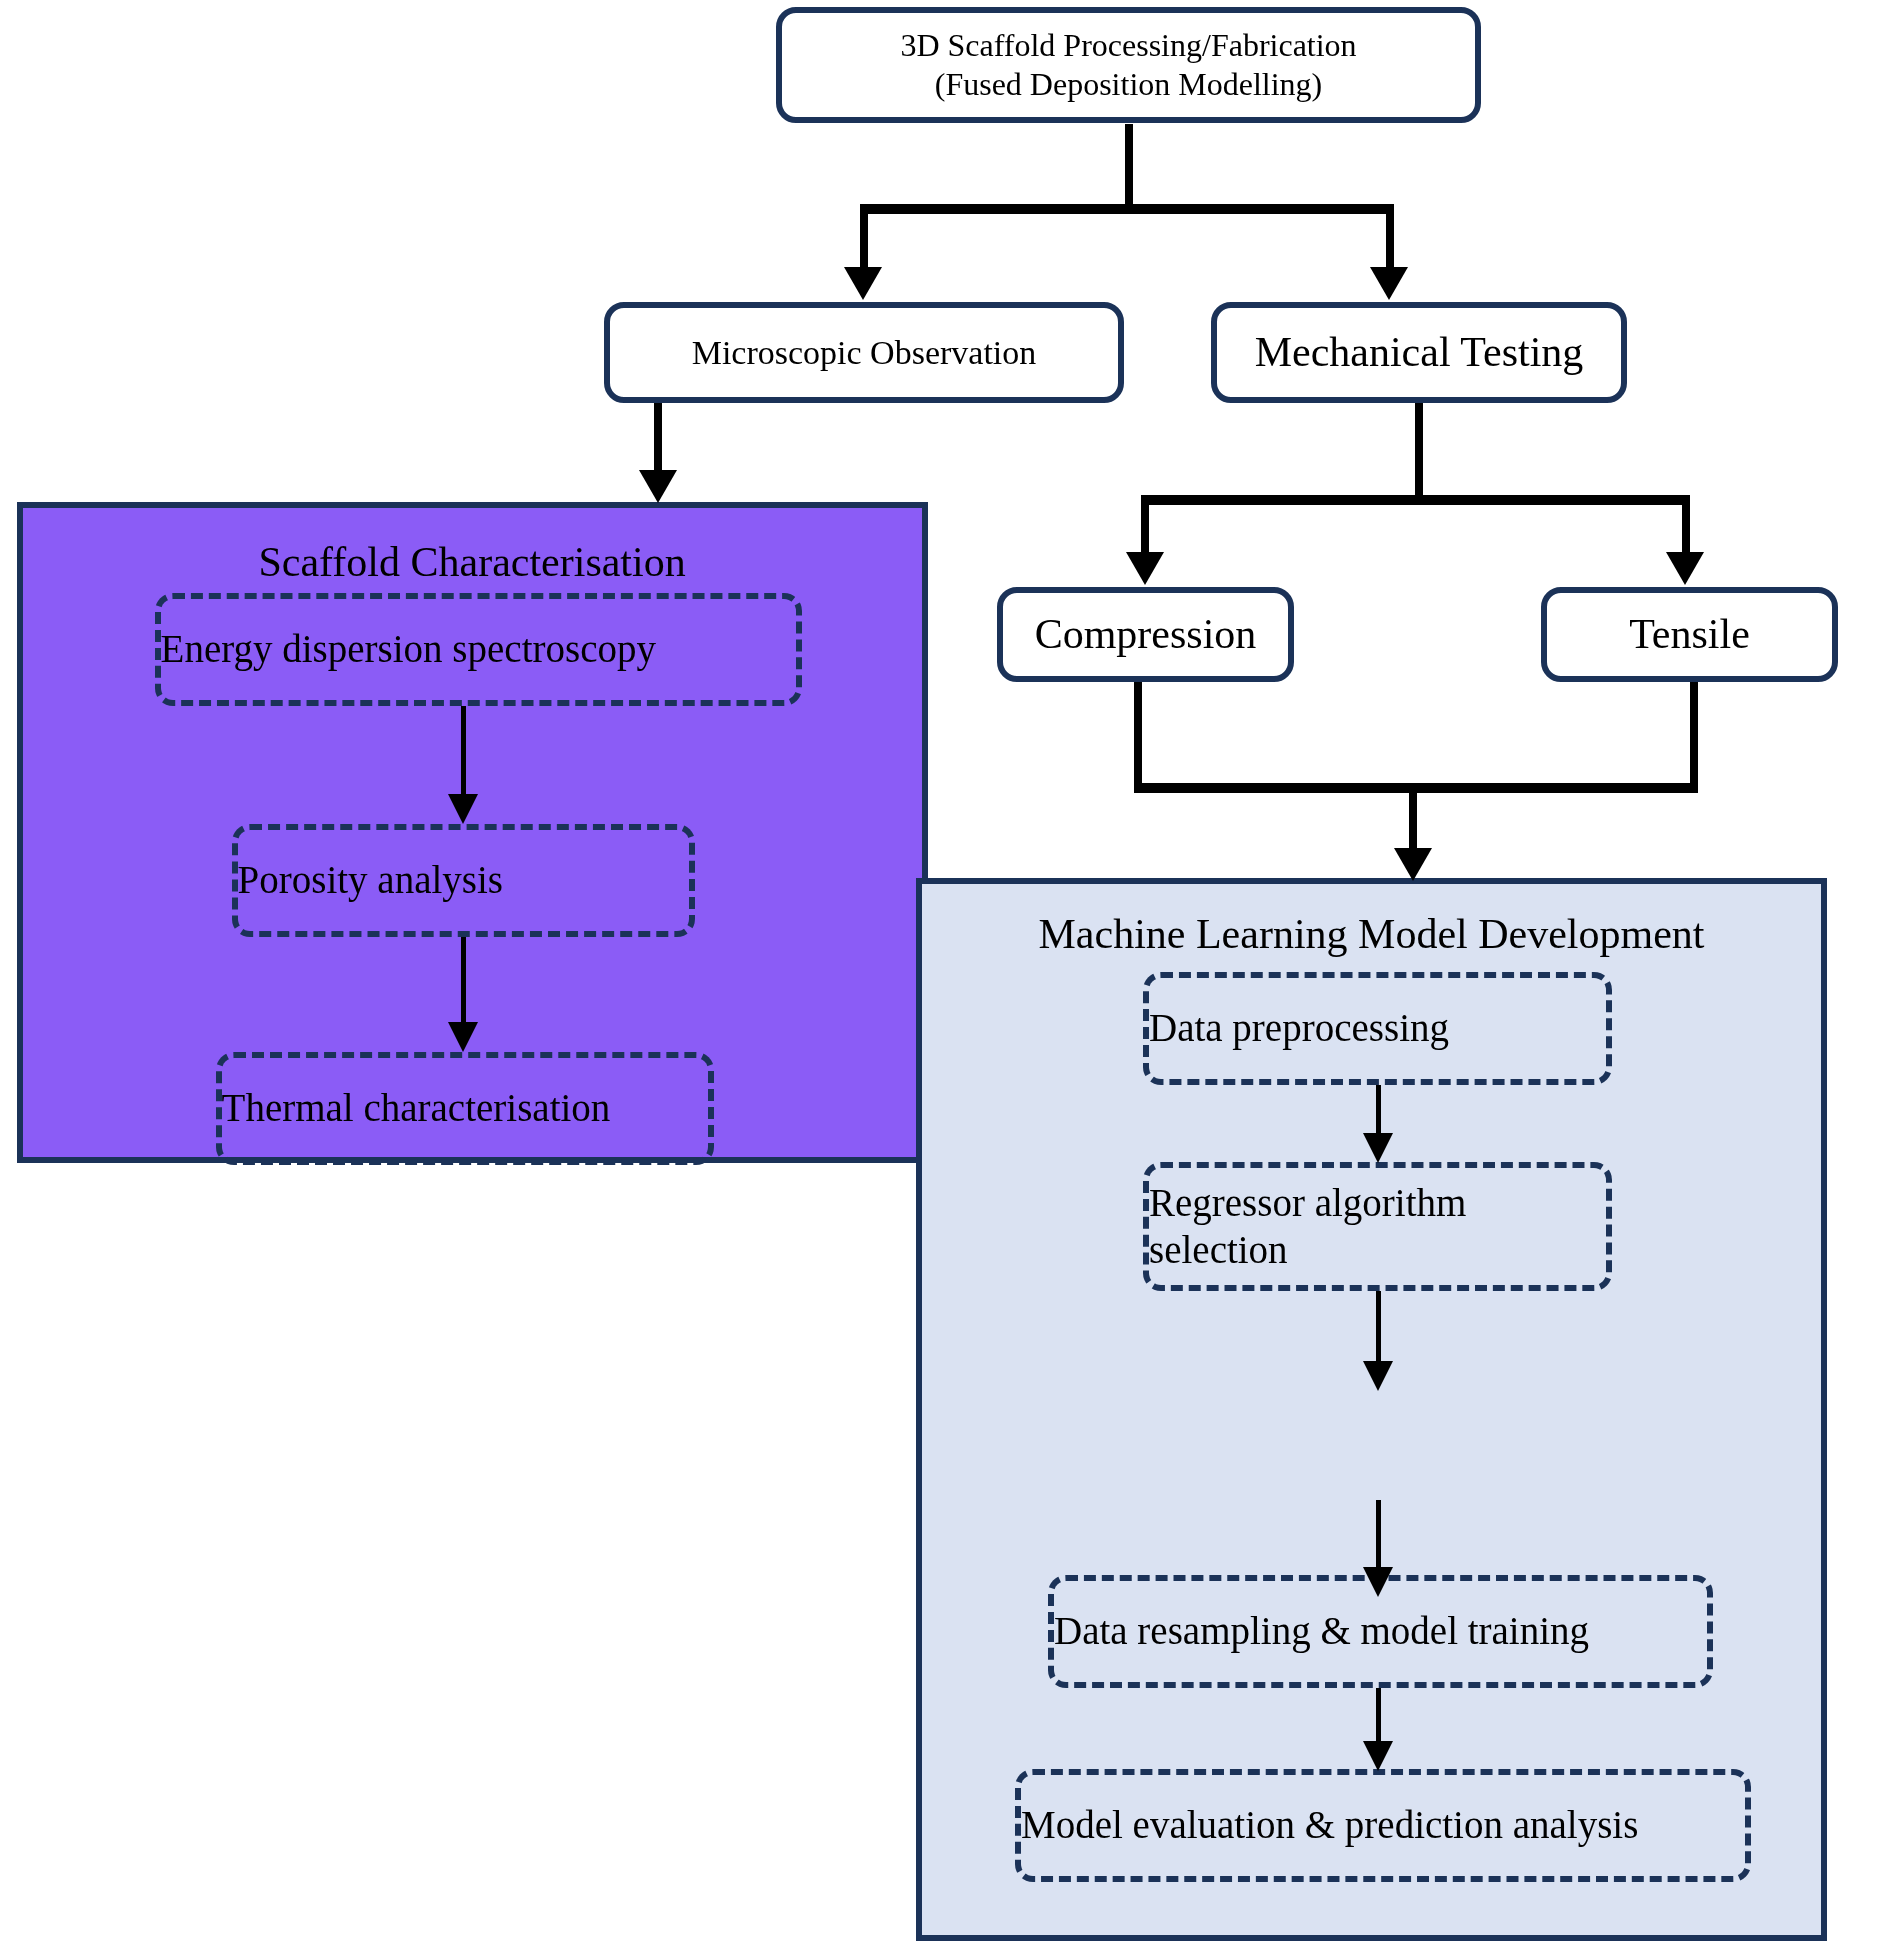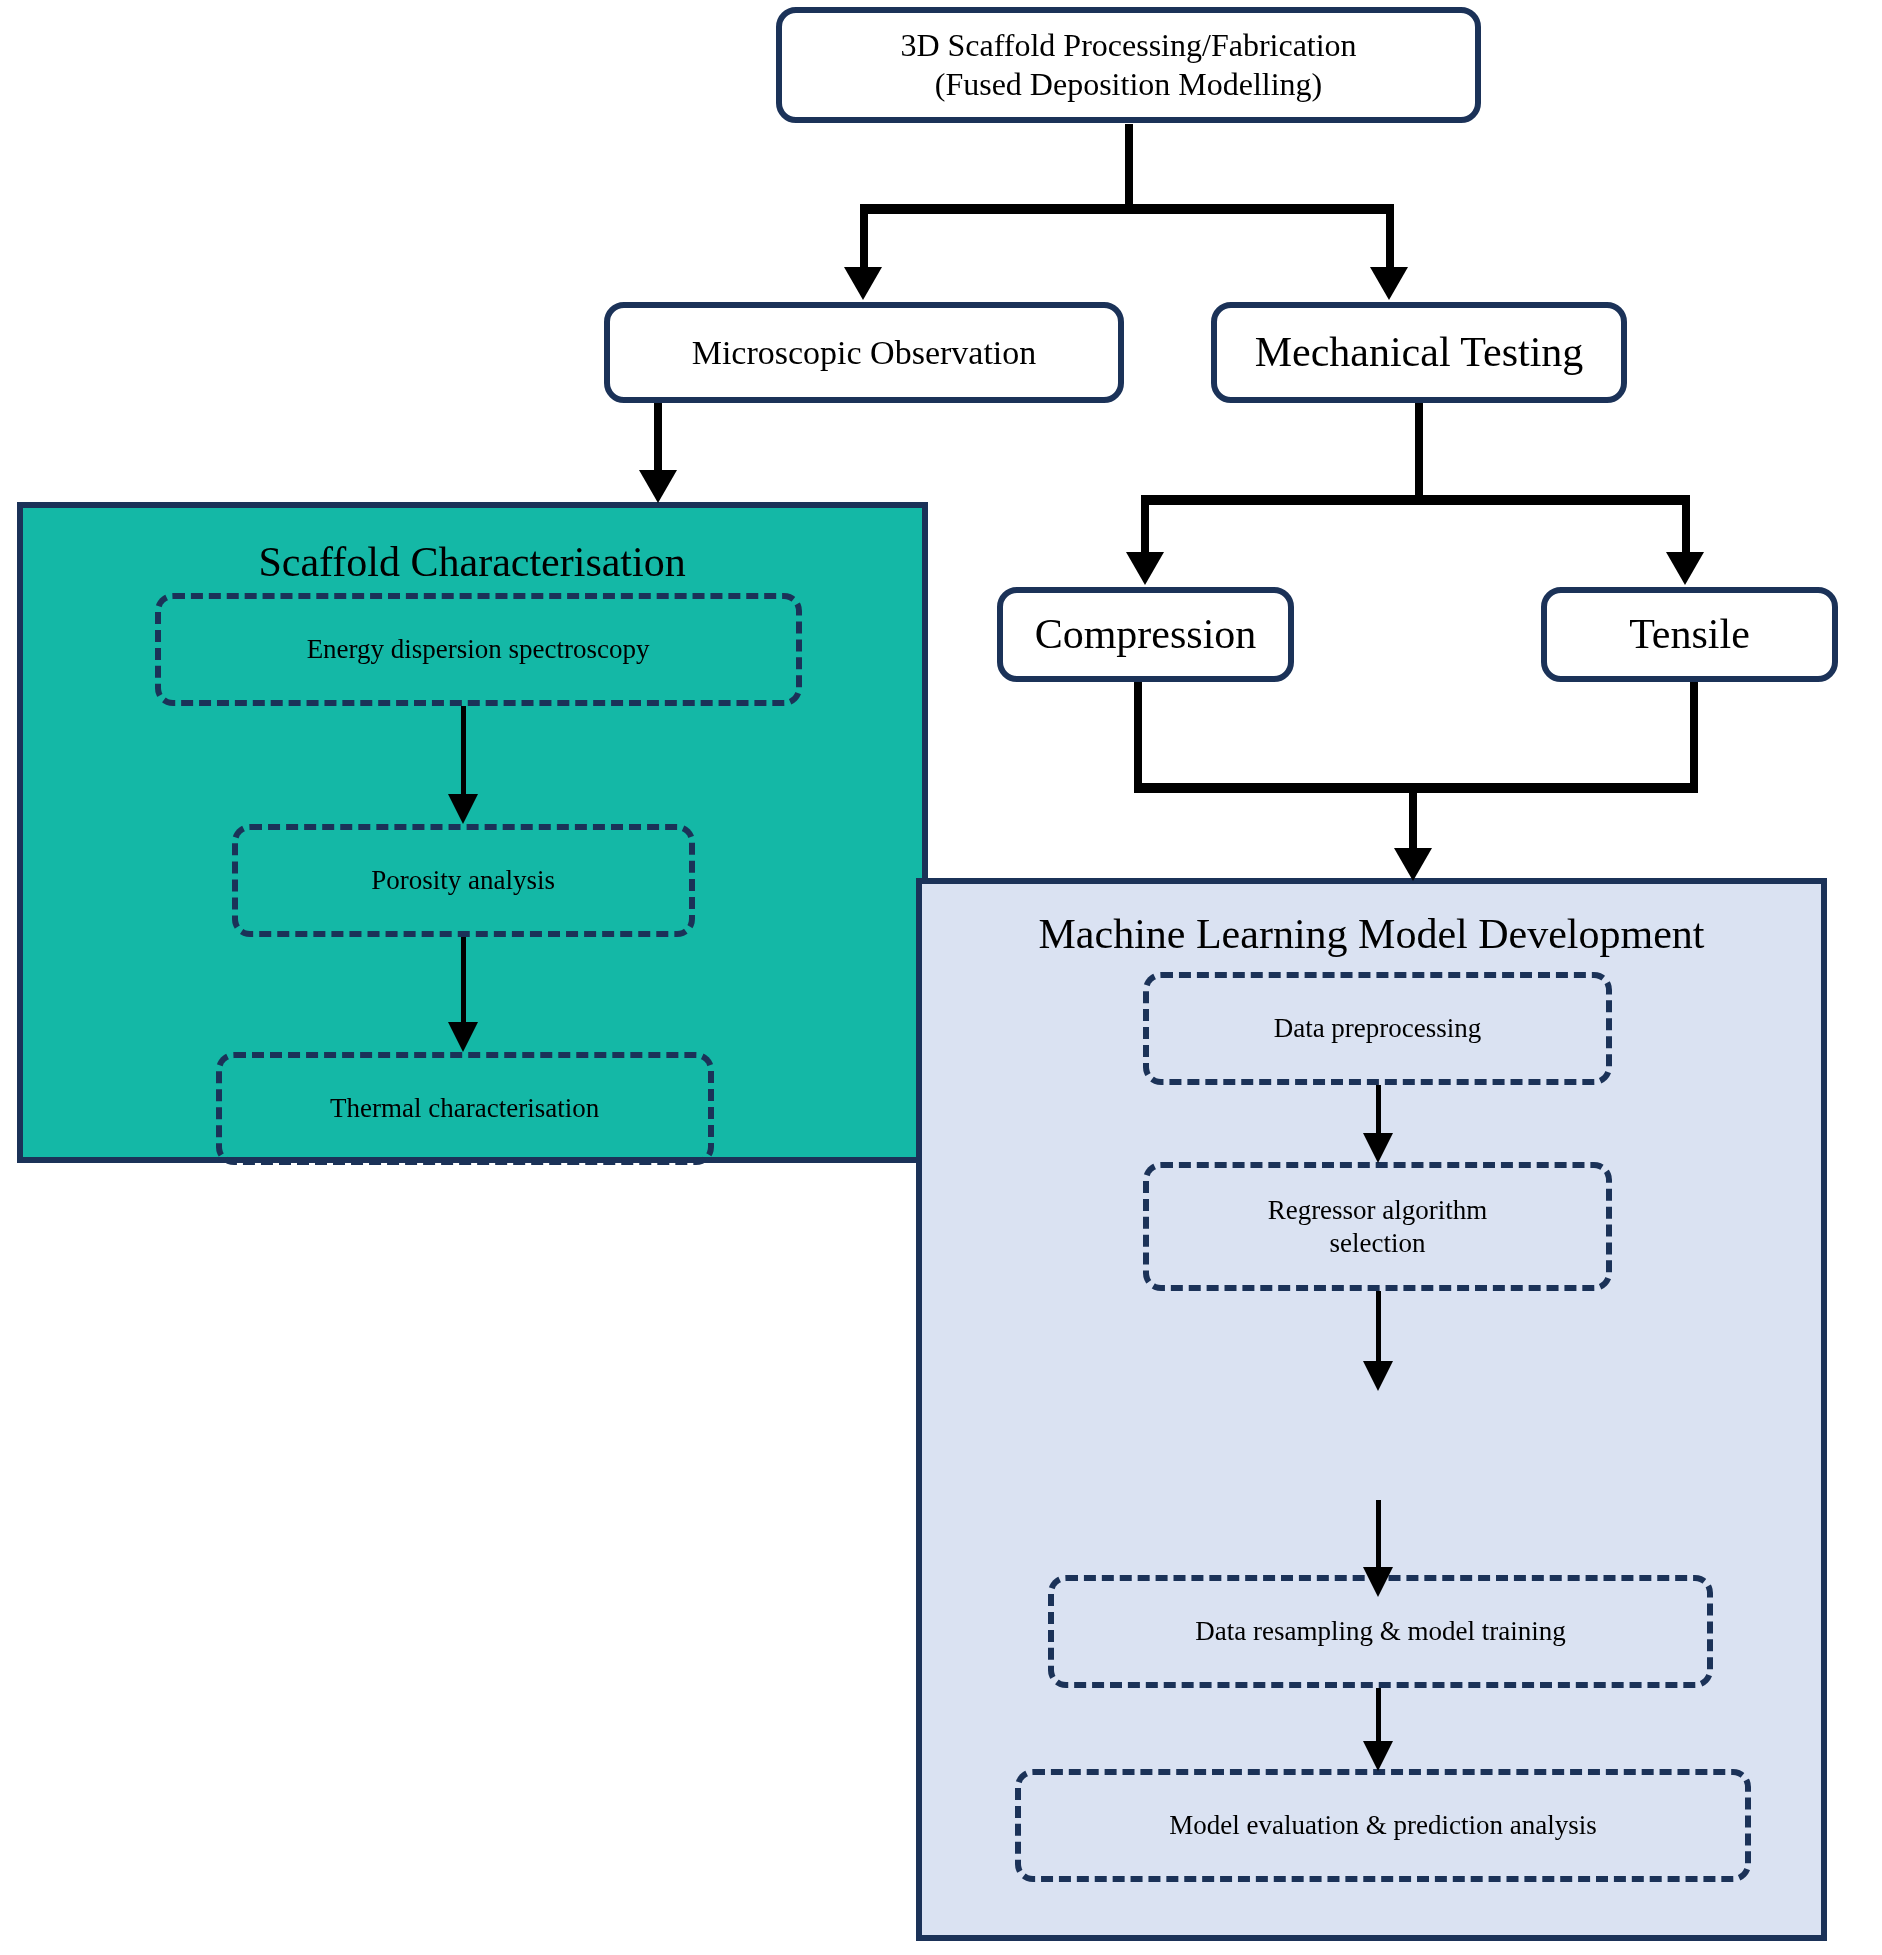--- a/index.html
+++ b/index.html
@@ -42,21 +42,21 @@
 
   
   .panel {
     position: absolute;
     box-sizing: border-box;
     border: 6.5px solid #1B3258;
     z-index: 3;
   }
   #panel-scaffold {
     left: 16.6px; top: 502px; width: 911px; height: 661px;
-    background: #14b8a6;
+    background: #8b5cf6;
     padding-left: 44px;
   }
   #panel-ml {
     left: 916px; top: 878px; width: 911px; height: 1063px;
     background: #DAE2F2;
   }
   .panel-title {
     position: absolute;
     left: 0; right: 0;
     text-align: center;
@@ -70,22 +70,22 @@
   
   .dstep {
     position: absolute;
     box-sizing: border-box;
     border: 6.5px dashed #1B3258;
     border-radius: 18px;
     background: transparent;
     display: flex;
     align-items: center;
     justify-content: center;
-    text-align: center;
-    font-size: 27px;
+    text-align: left;
+    font-size: 39px;
     color: #000000;
     line-height: 1.2;
     z-index: 5;
   }
   .dstep .lbl { display: block; width: 100%; }
 
   
   #step-eds      { left: 132px; top: 85px; width: 647px; height: 113px; }
   #step-porosity { left: 209px; top: 316px; width: 463px;  height: 113px; }
   #step-thermal  { left: 193px; top: 544px; width: 498px;  height: 113px; }

